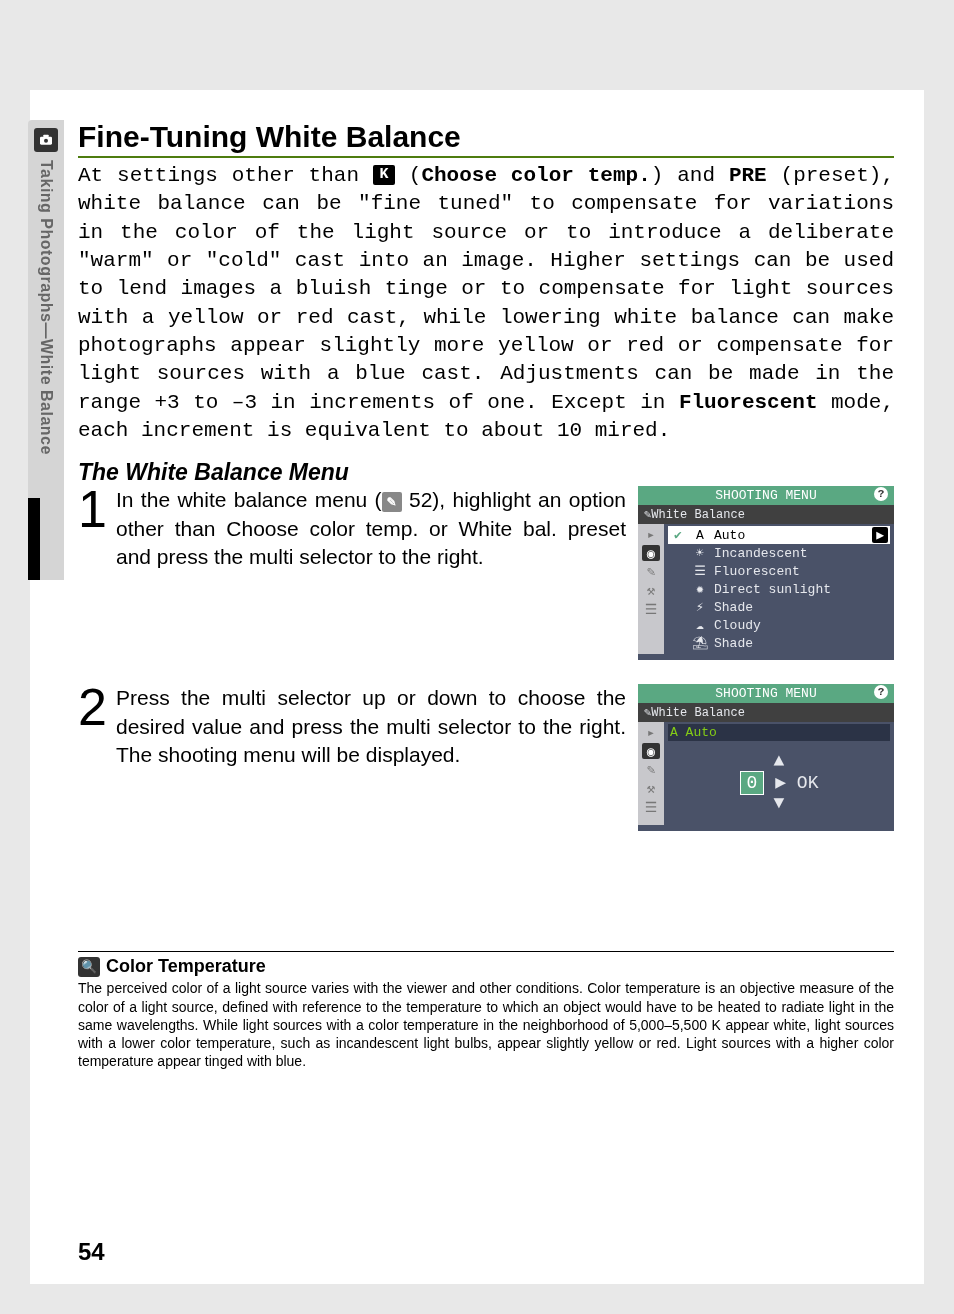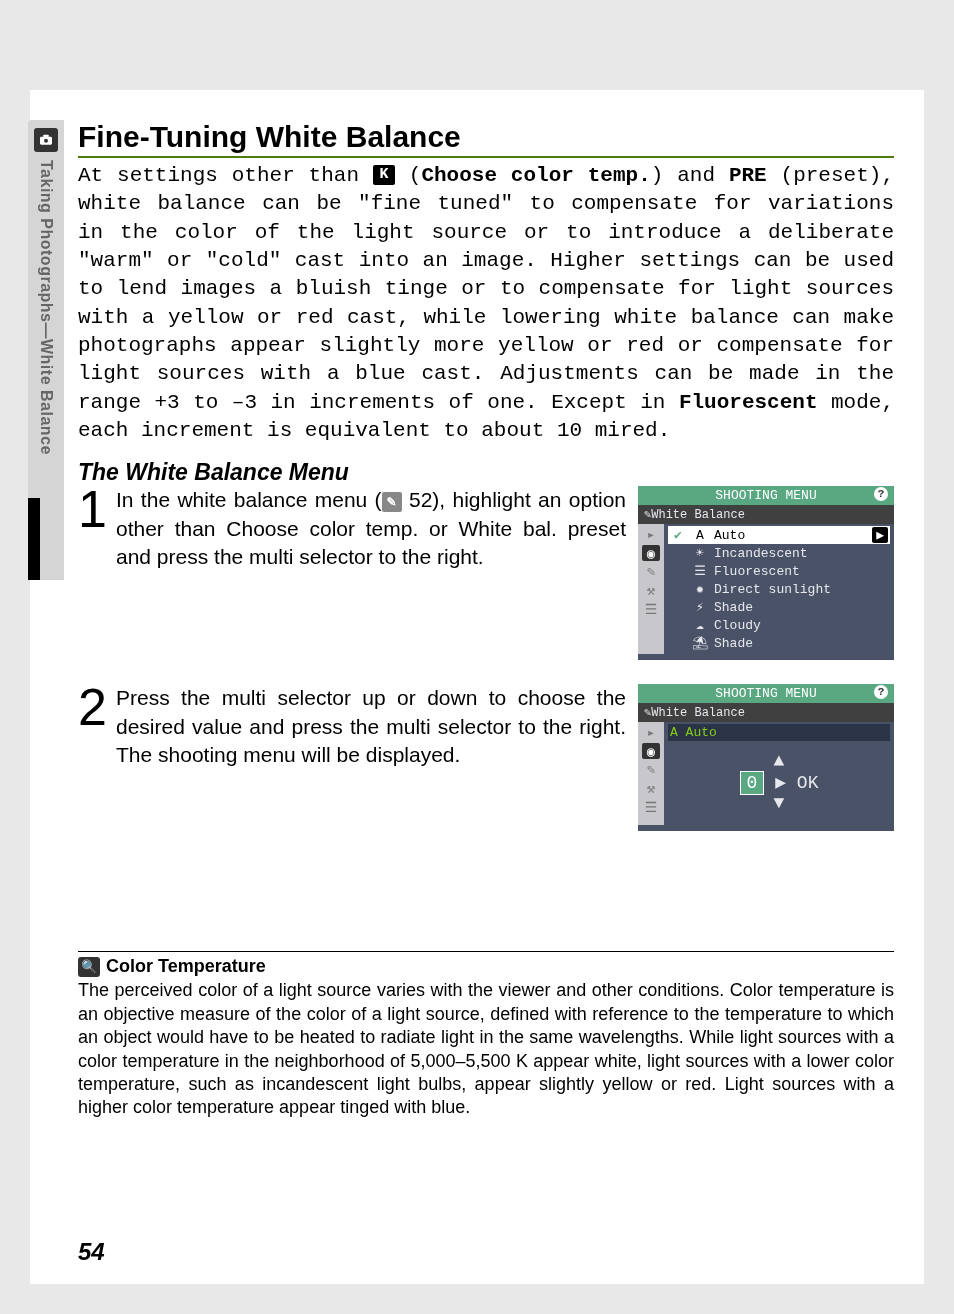--- a/index.html
+++ b/index.html
@@ -235,30 +235,29 @@
     height: 20px;
     background: #333;
     color: #fff;
     display: inline-flex;
     align-items: center;
     justify-content: center;
     border-radius: 3px;
     font-size: 13px;
   }
   .note-text {
-    font-size: 18px;
+    font-size: 14px;
     line-height: 1.3;
     text-align: justify;
   }
   .page-num {
     position: absolute;
     bottom: 18px;
     left: 48px;
     font-size: 24px;
-    font-style: italic;
     font-weight: 700;
   }
 </style>
 </head>
 <body>
 
 <div class="page">
 
   <div class="sidebar-tab">
     <span class="sidebar-icon">

